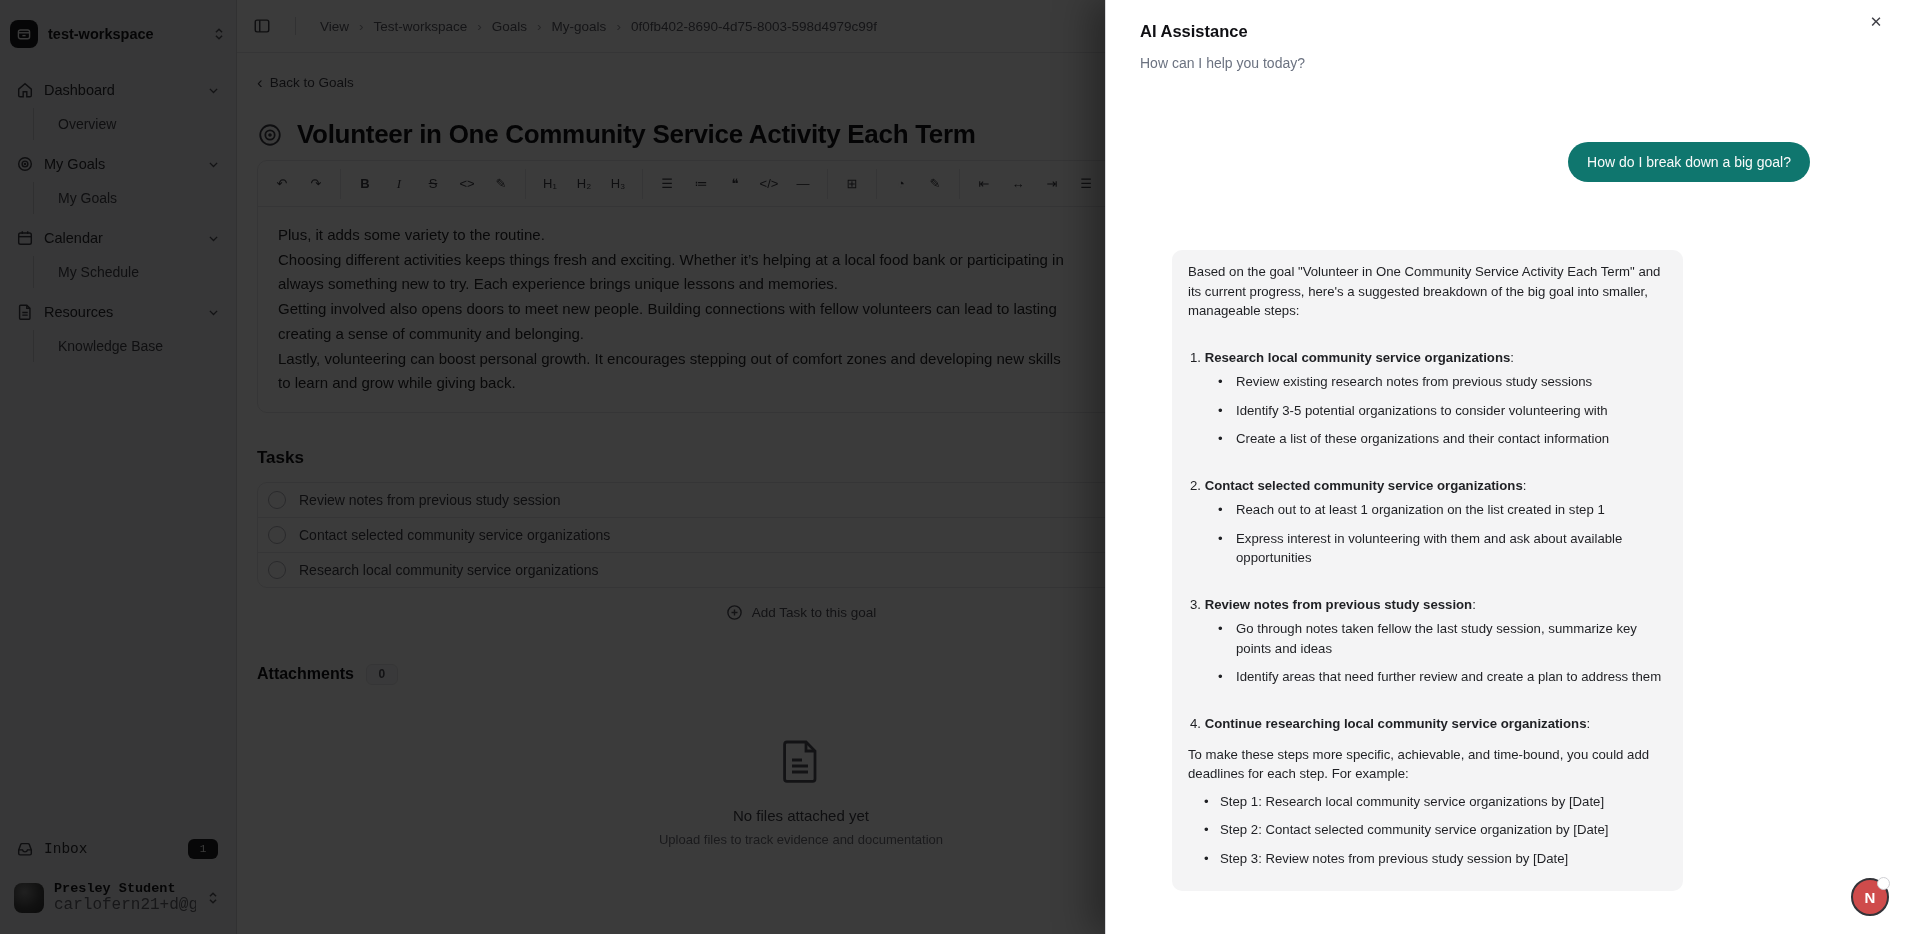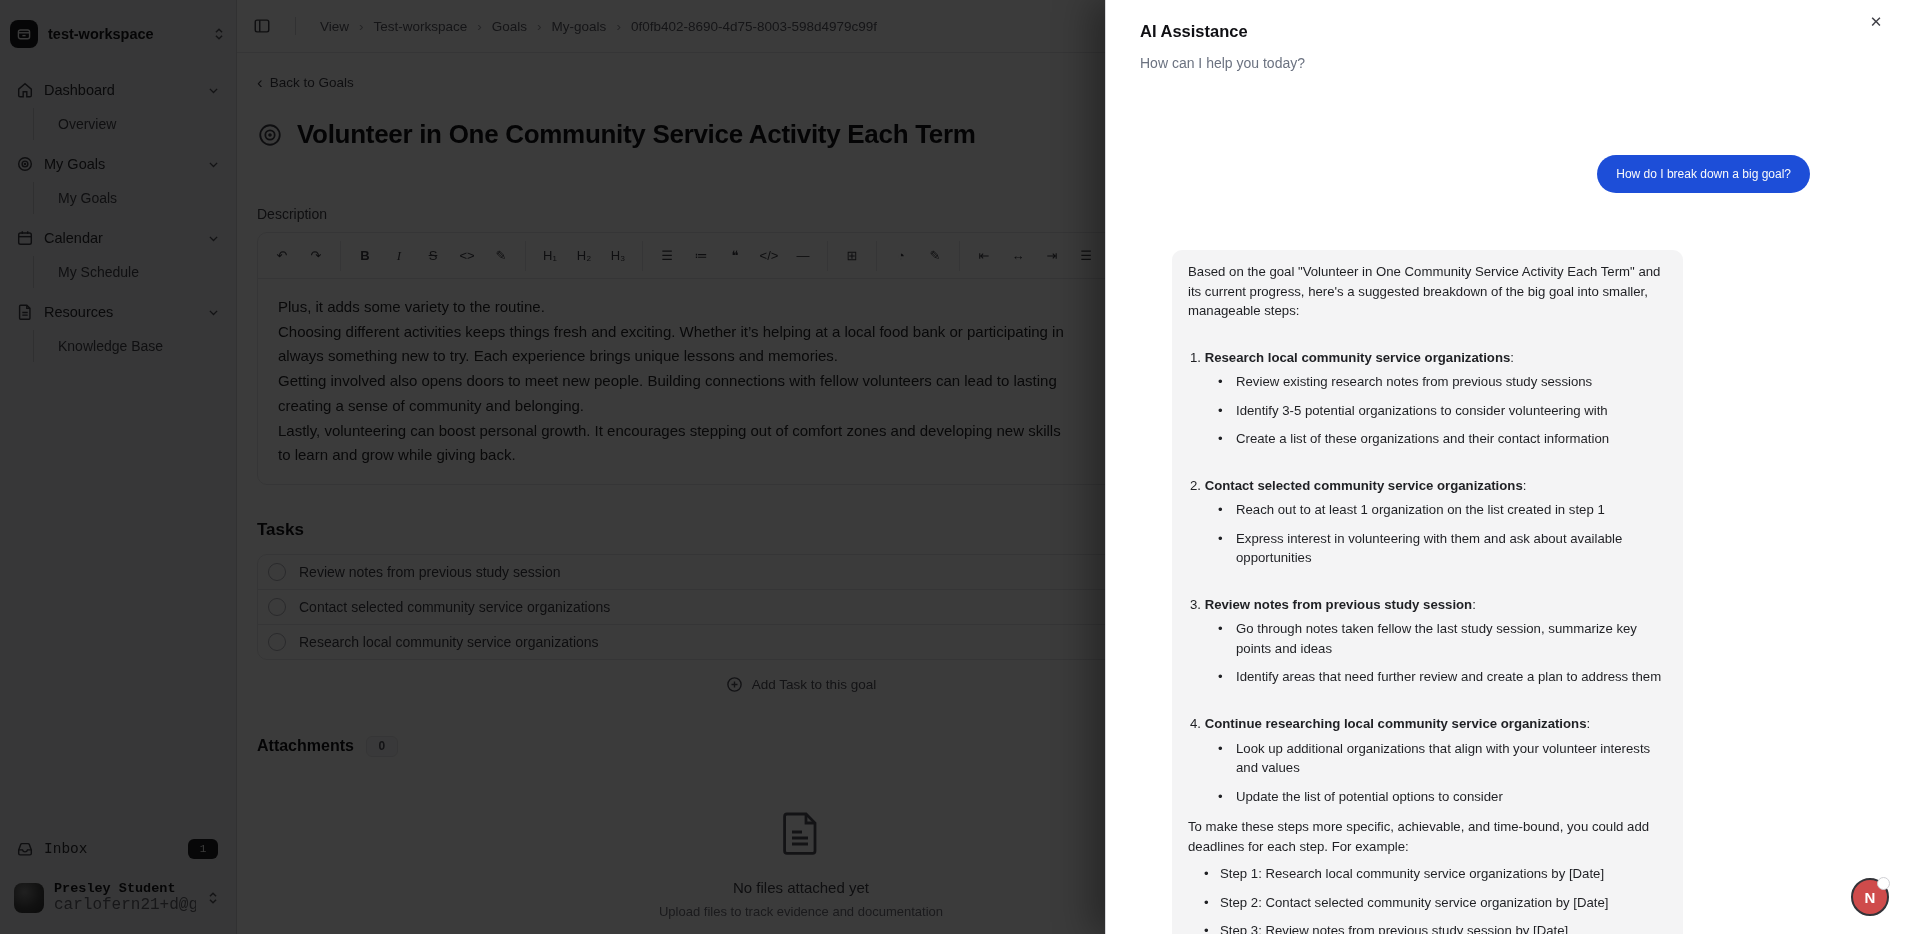--- a/index.html
+++ b/index.html
@@ -93,22 +93,22 @@
   
   .dim{position:absolute;left:0;top:0;bottom:0;width:1105px;background:rgba(0,0,0,0.77);z-index:40;}
 
   
   .panel{position:absolute;top:0;right:0;width:803px;height:934px;background:#ffffff;z-index:50;
          border-left:1px solid #d8d8dc;box-shadow:-14px 0 34px rgba(0,0,0,0.35);box-sizing:border-box;}
   .panel-close{position:absolute;top:11px;right:21px;width:22px;height:22px;border:0;background:transparent;
                font-size:15px;color:#3f3f46;cursor:pointer;display:flex;align-items:center;justify-content:center;}
   .panel-title{margin:22px 0 0 34px;font-size:16.5px;font-weight:700;color:#101014;}
   .panel-sub{margin:14px 0 0 34px;font-size:14px;color:#6b7280;}
-  .bubble{position:absolute;top:155px;right:98px;background:#1d4ed8;color:#fafafa;border-radius:22px;
-          padding:12px 19px;font-size:12px;cursor:default;}
+  .bubble{position:absolute;top:142px;right:98px;background:#0f766e;color:#fafafa;border-radius:22px;
+          padding:12px 19px;font-size:14px;cursor:default;}
   .ai-box{position:absolute;top:250px;left:66px;width:511px;box-sizing:border-box;background:#f4f4f5;
           border-radius:10px;padding:12px 15px 14px 16px;font-size:13.2px;line-height:1.48;color:#1f2024;}
   .ai-intro{margin:0 0 8px 0;}
   .step{margin-top:27px;}
   .step-head{margin-bottom:5px;padding-left:2px;}
   .step-title{font-weight:700;}
   .bullet{position:relative;padding-left:48px;margin-bottom:9px;}
   .bullet::before{content:"\2022";position:absolute;left:30px;}
   .ai-outro{margin:11px 0 8px 0;}
   .example{position:relative;padding-left:32px;margin-bottom:9px;}
@@ -298,21 +298,20 @@
         <span data-name="goal-target-icon" style="color:#3f3f46;">
           <svg width="26" height="26" viewBox="0 0 20 20" fill="none" stroke="currentColor" stroke-width="1.4">
             <circle cx="10" cy="10" r="7.5"></circle>
               <circle cx="10" cy="10" r="3.6"></circle>
               <circle cx="10" cy="10" r="0.7" fill="currentColor"></circle>
           </svg>
         </span>
         <span class="goal-title" data-name="page-title">Volunteer in One Community Service Activity Each Term</span>
       </div>
 
-      <div class="section-label" data-name="description-label">Description</div>
 
       <div class="editor" data-name="description-editor">
         <div class="toolbar" data-name="editor-toolbar">
 
             <div class="tb-group">
 
                 <button class="tb-btn" data-name="undo-icon">↶</button>
 
                 <button class="tb-btn" data-name="redo-icon">↷</button>
               </div>
@@ -481,25 +480,20 @@
             <div class="bullet" data-name="step-bullet">Go through notes taken fellow the last study session, summarize key points and ideas</div>
               <div class="bullet" data-name="step-bullet">Identify areas that need further review and create a plan to address them</div>
             </div>
           </div>
 
           <div class="step" data-name="assistant-step">
             <div class="step-head">
               <span class="step-num">4.</span>
               <span class="step-title">Continue researching local community service organizations</span><span>:</span>
             </div>
-            <div>
-
-            <div class="bullet" data-name="step-bullet">Look up additional organizations that align with your volunteer interests and values</div>
-              <div class="bullet" data-name="step-bullet">Update the list of potential options to consider</div>
-            </div>
           </div>
         </div>
       <p class="ai-outro" data-name="assistant-outro">To make these steps more specific, achievable, and time-bound, you could add deadlines for each step. For example:</p>
       <div data-name="assistant-examples">
 
       <div class="example" data-name="example-bullet">Step 1: Research local community service organizations by [Date]</div>
           <div class="example" data-name="example-bullet">Step 2: Contact selected community service organization by [Date]</div>
           <div class="example" data-name="example-bullet">Step 3: Review notes from previous study session by [Date]</div>
         </div>
     </div>

